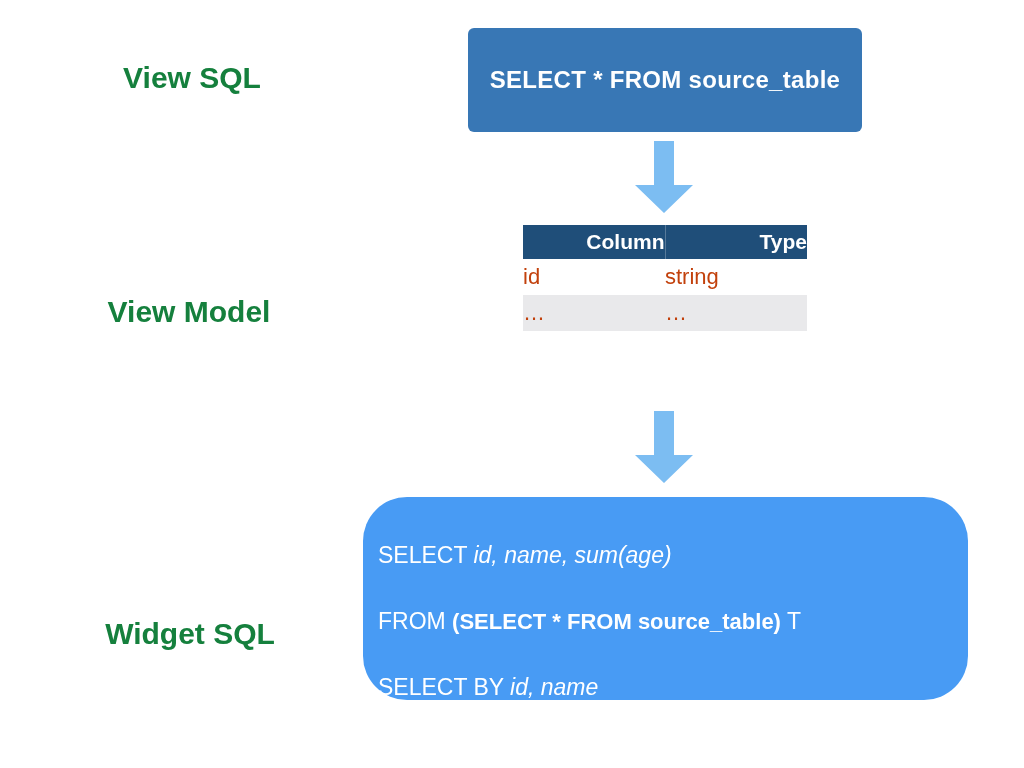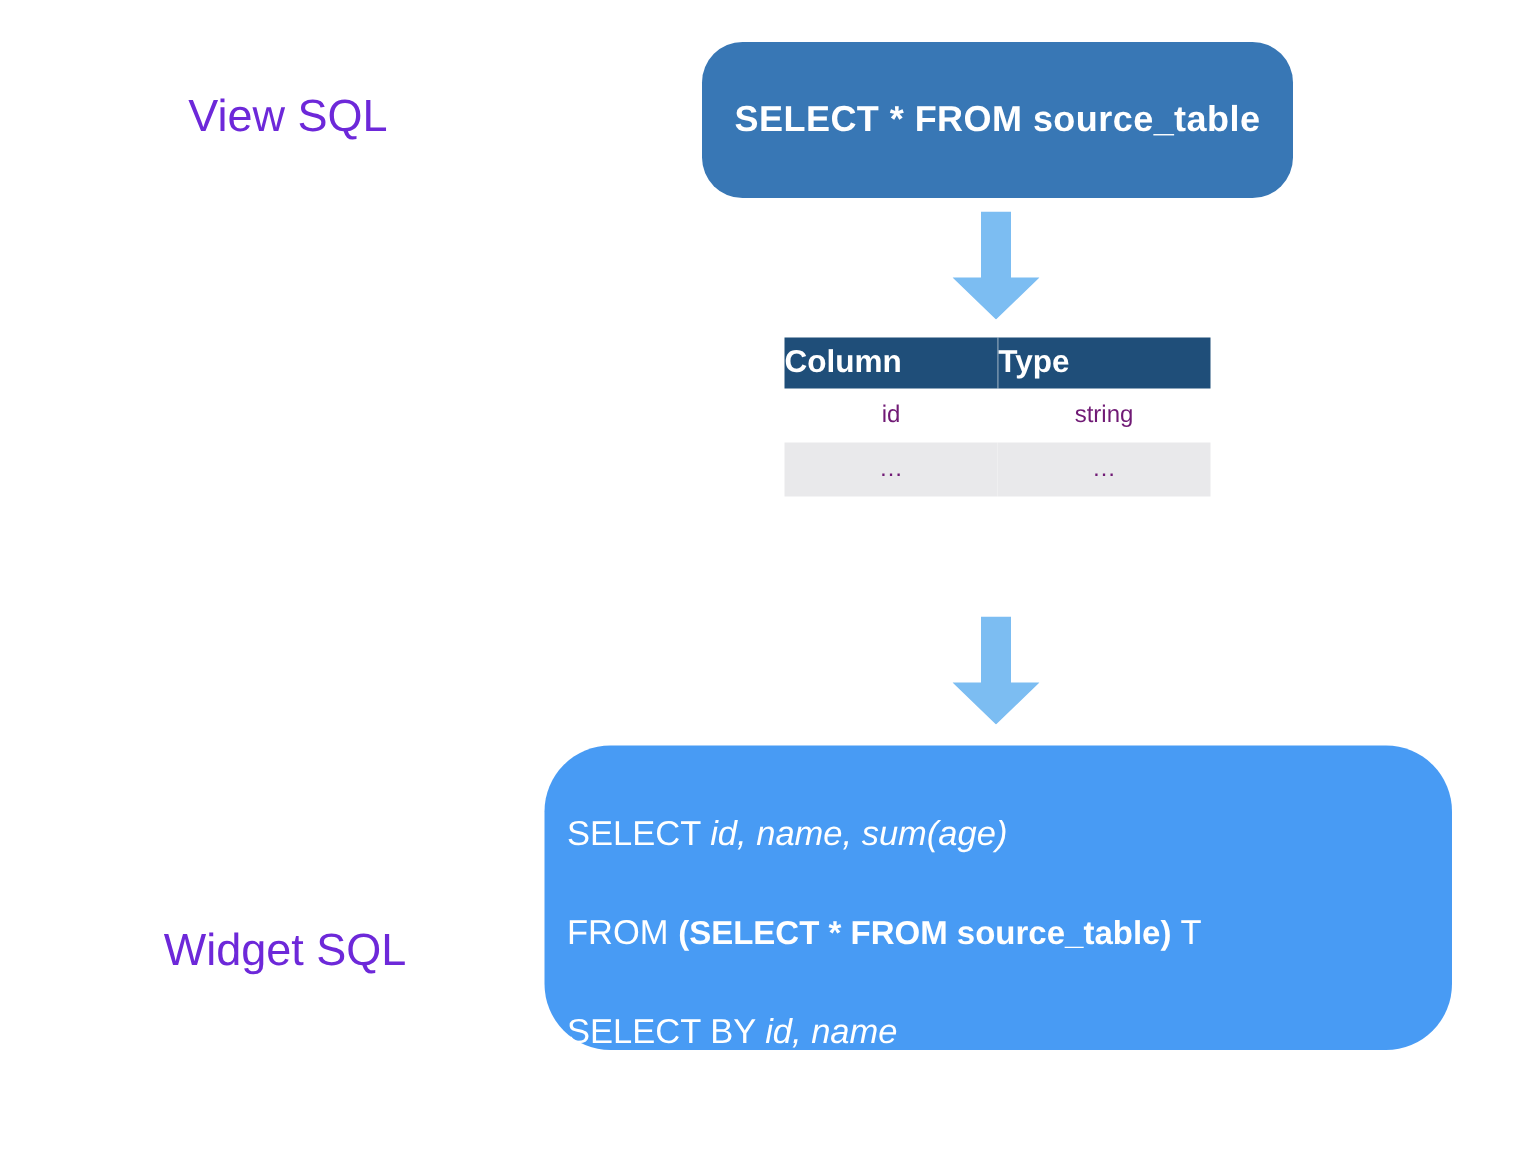--- a/index.html
+++ b/index.html
@@ -9,35 +9,35 @@
     font-family: "Liberation Sans", sans-serif;
     position: relative;
     overflow: hidden;
   }
   .canvas { position: absolute; inset: 0; }
 
   
   .row-label {
     position: absolute;
     transform: translateX(-50%);
-    font-weight: normal;
+    font-weight: bold;
     font-size: 30px;
-    color: #6d28d9;
+    color: #15803d;
     white-space: nowrap;
   }
   #label-view-sql   { left: 192px; top: 61px; }
   #label-view-model { left: 189px; top: 295px; }
   #label-widget-sql { left: 190px; top: 617px; }
 
   
   .view-sql-box {
     position: absolute;
     left: 468px; top: 28px;
     width: 394px; height: 104px;
-    border-radius: 27px;
+    border-radius: 6px;
     background: var(--view-sql-fill, #3877B5);
     display: flex; align-items: center; justify-content: center;
   }
   .view-sql-box .box-text {
     color: var(--view-sql-text, #ffffff);
     font-weight: bold;
     font-size: 24px;
     letter-spacing: 0.3px;
     white-space: nowrap;
   }
@@ -56,28 +56,27 @@
     border-collapse: collapse;
     table-layout: fixed;
   }
   .model-table th {
     background: var(--table-header-fill, #1F4E79);
     color: var(--table-header-text, #ffffff);
     font-weight: bold;
     font-size: 21px;
     height: 34px;
     width: 50%;
-    text-align: left;
+    text-align: right;
   }
   .model-table th + th { border-left: 1px solid rgba(255,255,255,0.25); }
   .model-table td {
-    text-align: center;
     height: 36px;
-    font-size: 16px;
-    color: #701a75;
+    font-size: 22px;
+    color: #c2410c;
   }
   .model-table tbody tr:nth-child(even) { background: var(--alt-row-fill, #E9E9EB); }
 
   
   .widget-box {
     position: absolute;
     left: 363px; top: 497px;
     width: 605px; height: 203px;
     border-radius: 44px;
     background: var(--widget-fill, #489BF4);
@@ -95,20 +94,21 @@
   .seg-italic  { font-style: italic;  font-weight: normal; }
   .seg-bold    { font-style: normal; font-weight: bold; font-size: 22px; }
 </style>
 </head>
 <body>
 
 <div class="canvas">
 
   <div class="row-label" id="label-view-sql">View SQL</div>
 
+  <div class="row-label" id="label-view-model">View Model</div>
 
   <div class="row-label" id="label-widget-sql">Widget SQL</div>
 
   <div class="view-sql-box">
     <span class="box-text">SELECT * FROM source_table</span>
   </div>
 
   <svg class="arrow" id="arrow-1" viewBox="0 0 58 72" aria-hidden="true">
     <polygon points="19,0 39,0 39,44 58,44 29,72 0,44 19,44"></polygon>
   </svg>

